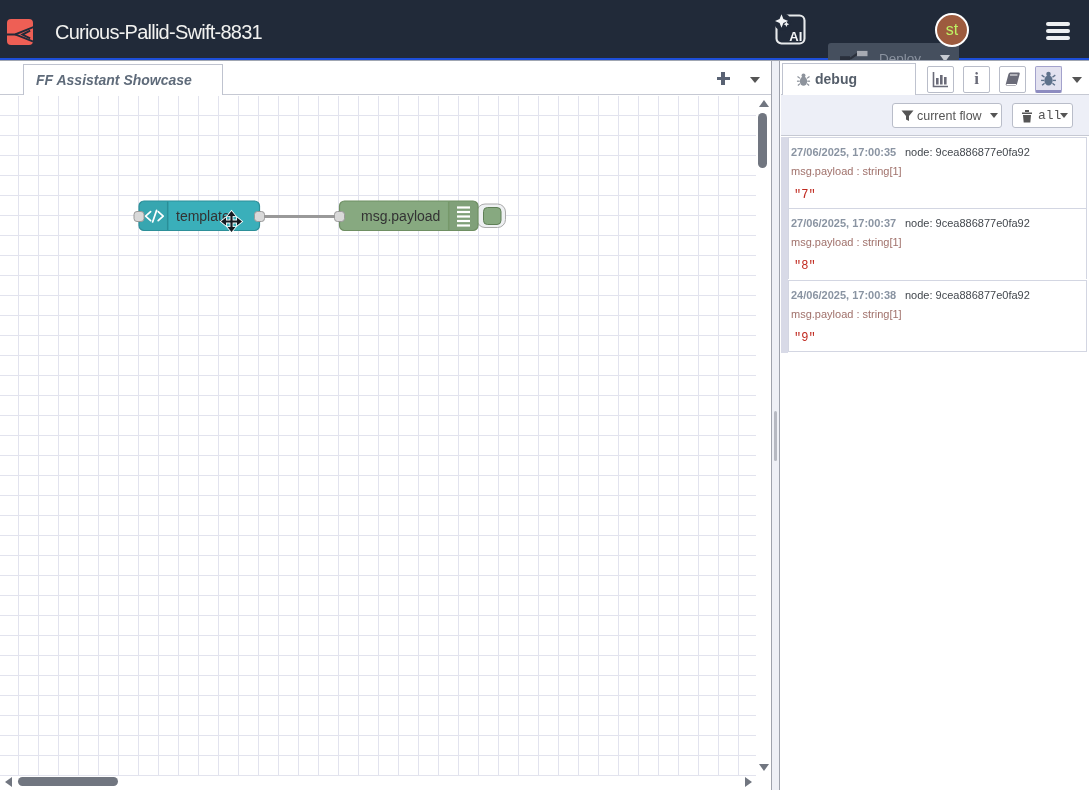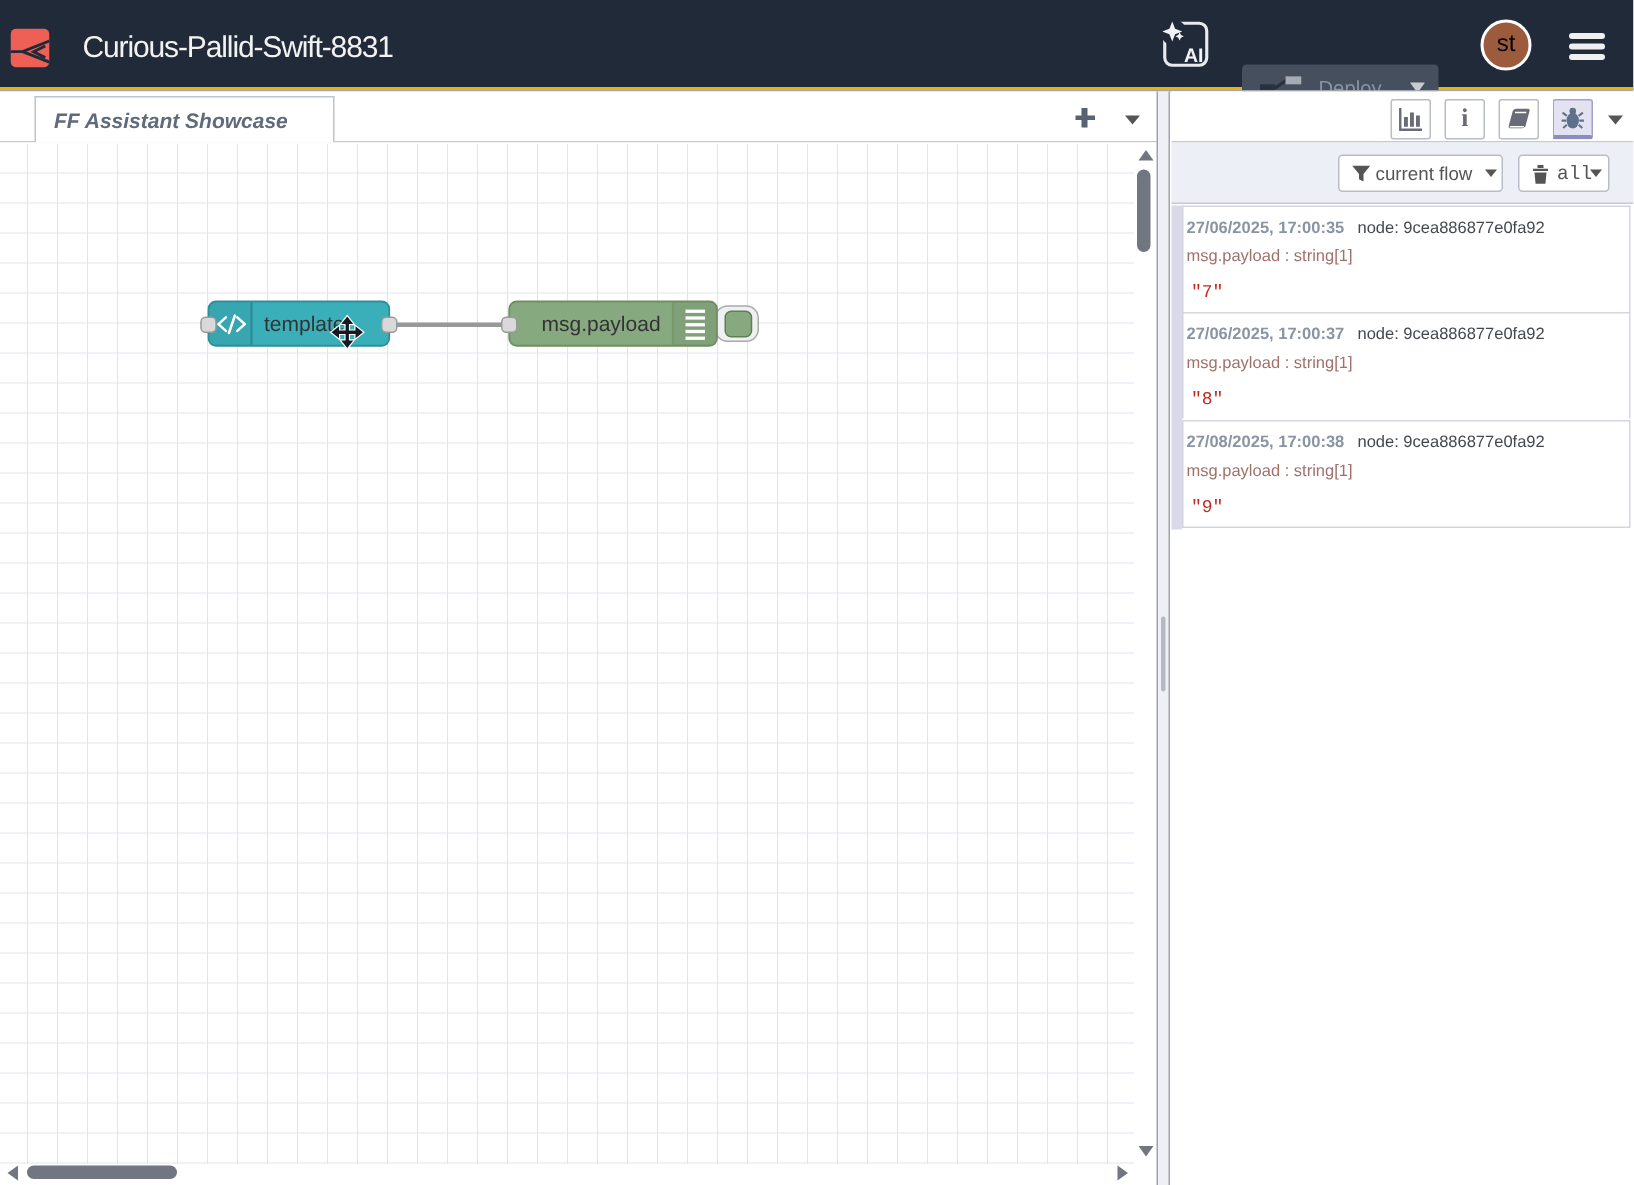--- a/index.html
+++ b/index.html
@@ -3,30 +3,30 @@
 <meta charset="utf-8">
 <style>
   * { margin:0; padding:0; box-sizing:border-box; }
   html,body { width:1089px; height:790px; overflow:hidden; background:#fff;
     font-family:"Liberation Sans", sans-serif; }
   .abs { position:absolute; }
   #stage { position:relative; width:1089px; height:790px; }
 
   
   #header { left:0; top:0; width:1089px; height:60px; background:#212a39;
-    border-bottom:2px solid #eab308; }
+    border-bottom:2px solid #1d4ed8; }
   #logo { left:7px; top:19px; width:26px; height:26px; }
   #title { left:55px; top:21px; color:#f2f2f0; font-size:20px; letter-spacing:-0.75px; }
   #aibtn { left:775px; top:14px; width:32px; height:32px; }
   #deploy { left:828px; top:15px; width:131px; height:30px; background:#454f5e; border-radius:3px;margin-top:28px; }
   #deploy .dtext { position:absolute; left:51px; top:7.5px; font-size:13.5px; color:#8b93a0; }
   #deploy .dcaret { position:absolute; left:112px; top:12px; width:0; height:0;
     border-left:5.5px solid transparent; border-right:5.5px solid transparent; border-top:7px solid #c8ccd2; }
-  #avatar { left:987px; top:13px; width:34px; height:34px; border-radius:50%;
-    background:#9d5b3e; border:2px solid #fff; color:#000000; font-size:16px;
+  #avatar { left:935px; top:13px; width:34px; height:34px; border-radius:50%;
+    background:#9d5b3e; border:2px solid #fff; color:#bef264; font-size:16px;
     text-align:center; line-height:29px; }
   .hbar { left:1046px; width:24px; height:4px; border-radius:2px; background:#eef0f2; }
 
   
   #tabbar-l { left:0; top:61px; width:772px; height:34px; background:#fff; border-bottom:1px solid #c6c9d3; }
   #tab-flow { position:absolute; left:23px; top:3px; width:200px; height:31px; background:#fff;
     border:1px solid #bfc3cf; border-bottom:none;font-style:italic; }
   #tab-flow span { position:absolute; left:12px; top:7px; font-size:14px; font-weight:bold; color:#5f6b7a; }
   #plusbtn { position:absolute; left:716.5px; top:11px; width:13px; height:13px; }
   #plusbtn .pv { position:absolute; left:4.7px; top:0; width:3.6px; height:13px; background:#596273; }
@@ -195,20 +195,37 @@
   <div id="vdown" class="abs tri"></div>
   <div id="hleft" class="abs tri"></div>
   <div id="hright" class="abs tri"></div>
 
   <div id="canvas-border" class="abs"></div>
   <div id="sep" class="abs"></div>
   <div id="grip" class="abs"></div>
 
   <div id="sidebar" class="abs">
     <div id="sb-tabbar">
+      <div id="tab-debug">
+        <svg style="position:absolute;left:13px;top:8px" width="15" height="15" viewBox="0 0 16 16">
+          <g fill="#8d939c">
+            <ellipse cx="8" cy="9.8" rx="3.9" ry="4.9"></ellipse>
+            <circle cx="8" cy="3.8" r="2.1"></circle>
+          </g>
+          <g stroke="#8d939c" stroke-width="1.3" fill="none">
+            <path d="M 4.3 6.8 L 1.6 4.8"></path>
+              <path d="M 11.7 6.8 L 14.4 4.8"></path>
+            <path d="M 3.9 9.8 L 1 9.8"></path>
+              <path d="M 12.1 9.8 L 15 9.8"></path>
+            <path d="M 4.3 12.4 L 2 14.4"></path>
+              <path d="M 11.7 12.4 L 14 14.4"></path>
+          </g>
+        </svg>
+        <span class="lbl">debug</span>
+      </div>
       <div id="sq1" class="sqbtn">
         <svg style="position:absolute;left:4px;top:4px" width="17" height="17" viewBox="0 0 17 17">
           <path d="M 1.5 1 L 1.5 15.5 L 16 15.5" stroke="#6a6b78" stroke-width="1.6" fill="none"></path>
           <rect x="4" y="7" width="2.6" height="6.5" fill="#6a6b78"></rect>
           <rect x="8" y="4" width="2.6" height="9.5" fill="#6a6b78"></rect>
           <rect x="12" y="6" width="2.6" height="7.5" fill="#6a6b78"></rect>
         </svg>
       </div>
       <div id="sq2" class="sqbtn">
         <div style="position:absolute;left:0;top:2px;width:25px;text-align:center;font-size:17px;font-weight:bold;color:#6a6b78;font-family:'Liberation Serif',serif">i</div>
@@ -263,19 +280,19 @@
       <div class="meta">msg.payload : string[1]</div>
       <div class="val">"7"</div>
     </div>
     <div id="m2" class="dmsg" style="top:147px">
       <div class="ts">27/06/2025, 17:00:37</div>
       <div class="nid">node: 9cea886877e0fa92</div>
       <div class="meta">msg.payload : string[1]</div>
       <div class="val">"8"</div>
     </div>
     <div id="m3" class="dmsg" style="top:219px">
-      <div class="ts">27/08/2025, 17:00:38</div>
+      <div class="ts">24/06/2025, 17:00:38</div>
       <div class="nid">node: 9cea886877e0fa92</div>
       <div class="meta">msg.payload : string[1]</div>
       <div class="val">"9"</div>
     </div>
   </div>
 </div>
 
 </body></html>

